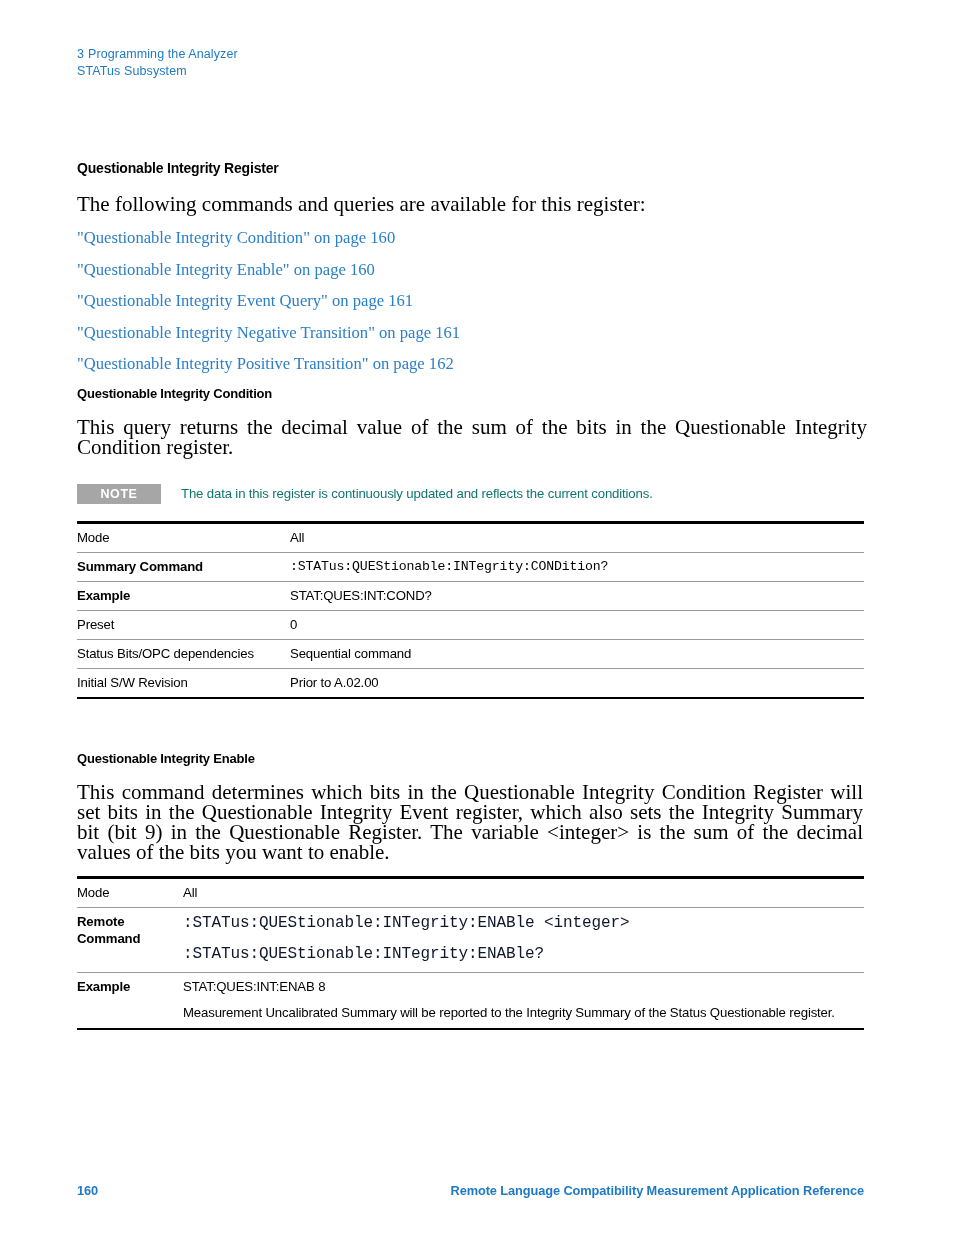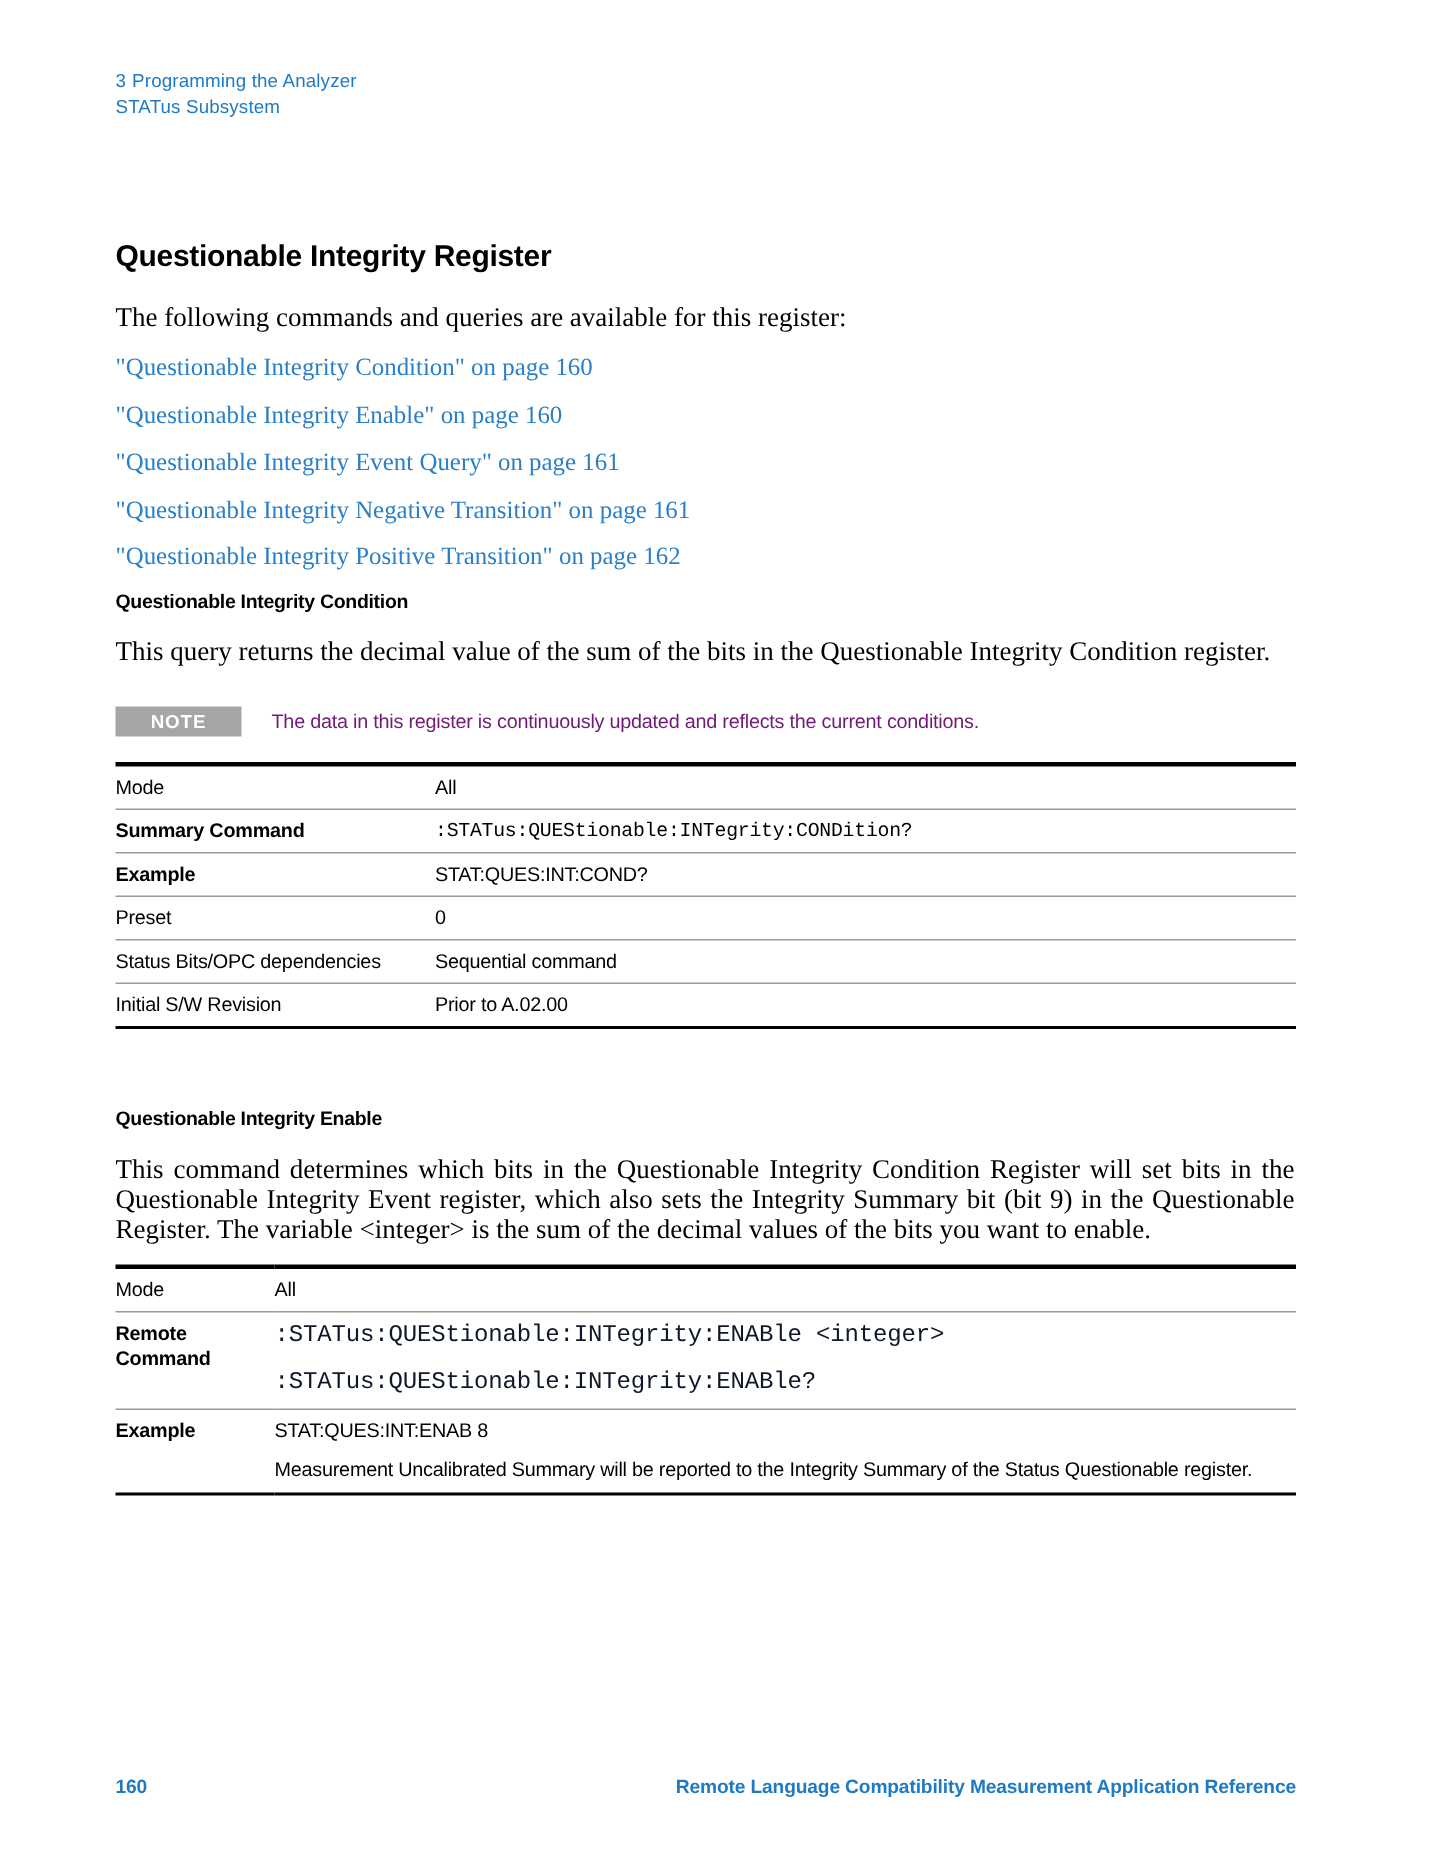--- a/index.html
+++ b/index.html
@@ -40,39 +40,39 @@
   
   .content {
     position: absolute;
     left: 77px;
     top: 160px;
     width: 790px;
   }
 
   h1.sec-title {
     font-family: "Liberation Sans", sans-serif;
-    font-size: 20px;
+    font-size: 14px;
     font-weight: bold;
     margin: 0 0 18px 0;
     letter-spacing: -0.2px;
     color: #000;
   }
 
   h2.subsec-title {
     font-family: "Liberation Sans", sans-serif;
     font-size: 13px;
     font-weight: bold;
     margin: 0 0 16px 0;
     letter-spacing: -0.2px;
     color: #000;
   }
 
   p.body-text {
     font-family: "Liberation Serif", serif;
-    font-size: 18px;
+    font-size: 21px;
     line-height: 20px;
     margin: 0 0 14px 0;
     text-align: justify;
     text-justify: inter-word;
     color: #000;
   }
   p.body-text.nojust { text-align: left; }
 
   .linklist {
     margin: 0 0 12px 0;
@@ -109,21 +109,21 @@
     letter-spacing: 0.6px;
     display: flex;
     align-items: center;
     justify-content: center;
     flex: 0 0 auto;
   }
   .note-text {
     font-family: "Liberation Sans", sans-serif;
     font-size: 13.2px;
     line-height: 18px;
-    color: #701a75;
+    color: #0f766e;
     margin-left: 20px;
     padding-top: 1px;
     letter-spacing: -0.15px;
   }
 
   
   table.spec {
     width: 787px;
     border-collapse: collapse;
     table-layout: fixed;

